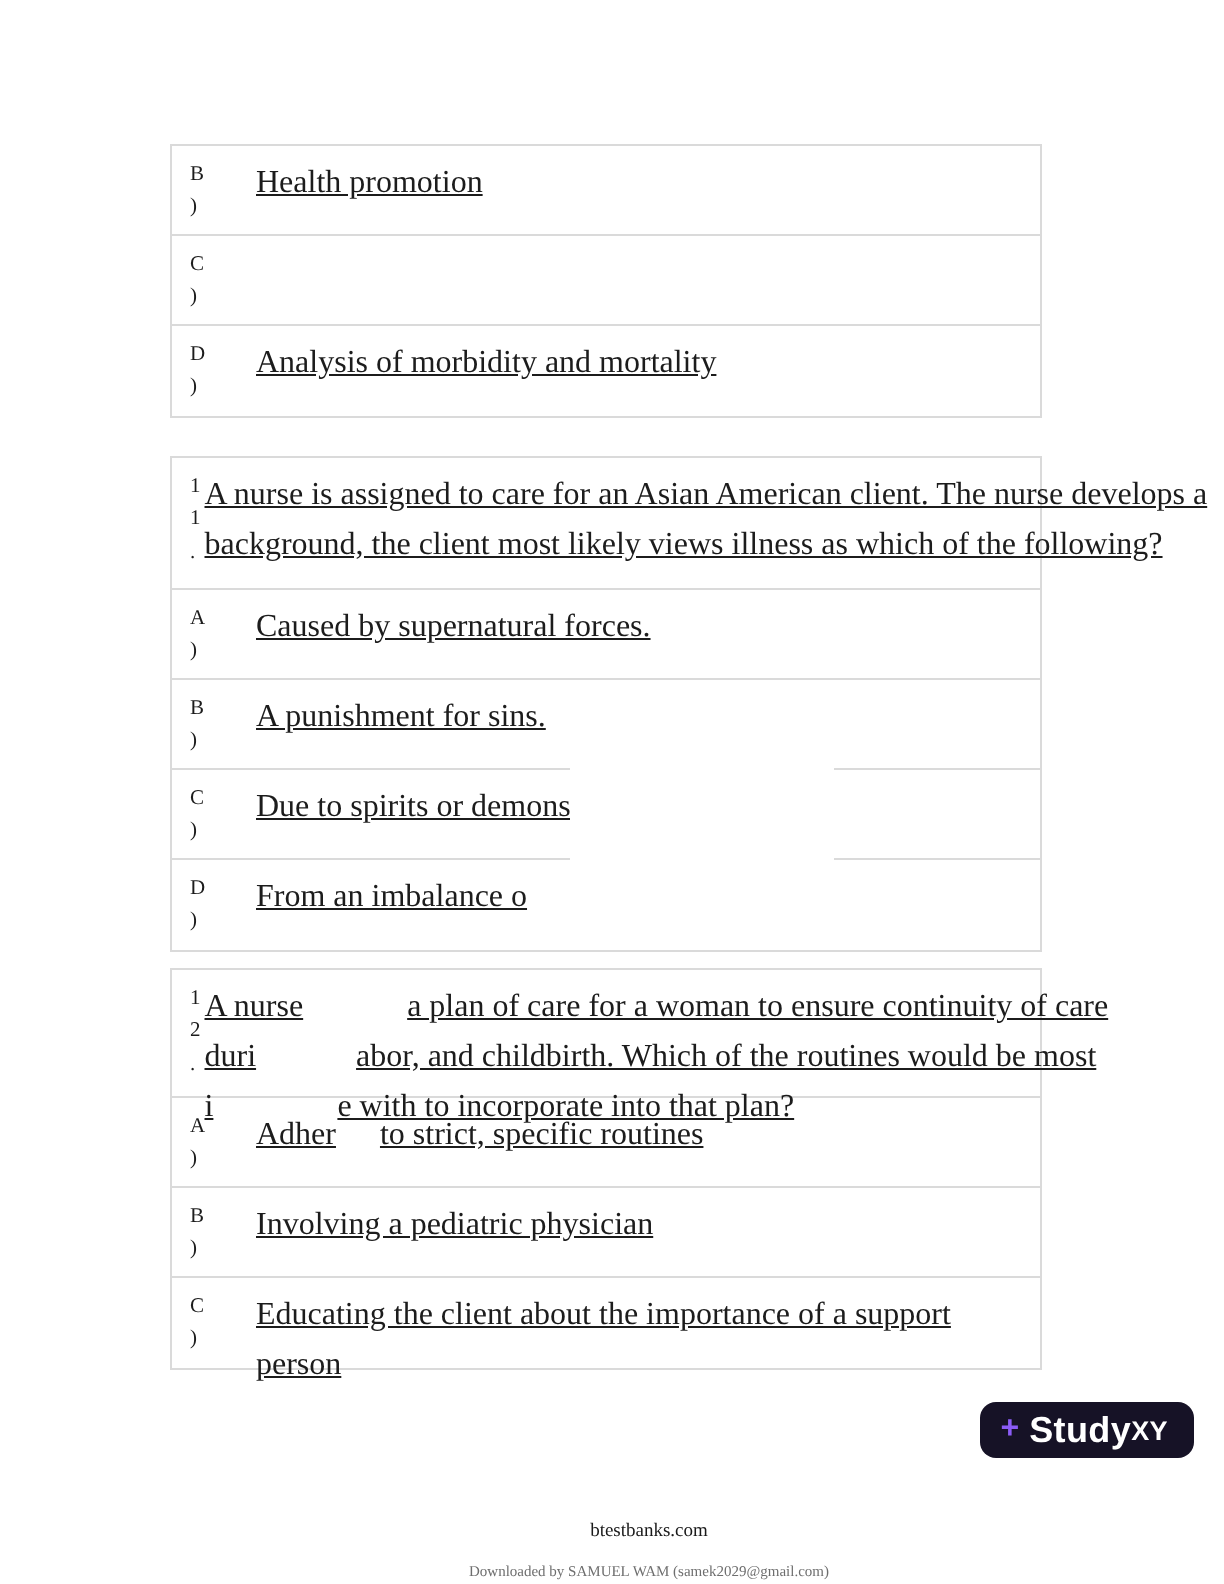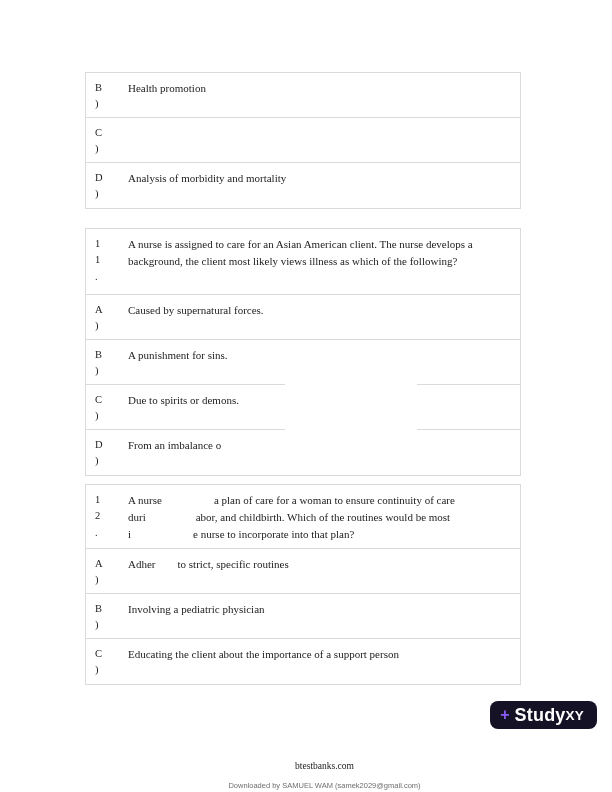--- a/index.html
+++ b/index.html
@@ -8,21 +8,21 @@
   .sheet { position:relative; width:612px; height:792px; background:#fff; overflow:hidden; }
 
   .tbl { position:absolute; left:85px; width:436px; background:#fff; border:1px solid #dadada; }
   .row { display:flex; border-bottom:1px solid #dadada; background:#fff; }
   .row:last-child { border-bottom:none; }
   .opt { height:45px; }
   .qrow-11 { height:66px; }
   .qrow-12 { height:64px; }
 
   .cell-label { width:40px; padding:7px 0 0 9px; font-size:10.5px; line-height:1.55; }
-  .cell-text  { flex:1; padding:7px 6px 0 2px; font-size:11px; line-height:1.55; }
+  .cell-text  { flex:1; padding:7px 6px 0 2px; font-size:16px; line-height:1.55;text-decoration:underline; }
   .cell-text div { white-space:nowrap; }
 
   .gap { display:inline-block; height:1px; }
   .g52 { width:52px; }
   .g50 { width:50px; }
   .g62 { width:62px; }
   .g22 { width:22px; }
 
   .patch { position:absolute; background:#ffffff; }
   .patch-1 { left:285px; top:370px; width:132px; height:62px; }
@@ -30,21 +30,21 @@
   .badge { position:absolute; right:15px; top:701px; height:28px;
            background:#161226; border-radius:8px; display:flex; align-items:center;
            padding:0 13px 0 10px; font-family:"Liberation Sans", sans-serif;
            text-decoration:none; cursor:pointer; }
   .badge .plus { color:#8b5cf6; font-size:16px; font-weight:bold; margin-right:5px; line-height:1; }
   .badge .n1 { color:#ffffff; font-size:18px; font-weight:600; letter-spacing:0.2px; }
   .badge .n2 { color:#ffffff; font-size:13.5px; font-weight:800; letter-spacing:0.2px; }
 
   .footer { position:absolute; left:0; right:0; top:761px; text-align:center;padding-left:37px; }
   .f-site { font-size:9.5px; color:#1a1a1a; font-family:"Liberation Serif", serif; }
-  .f-dl   { font-size:7.5px; color:#6e6e6e; margin-top:10px; font-family:Liberation Sans, sans-serif; }
+  .f-dl   { font-size:7.5px; color:#6e6e6e; margin-top:10px; font-family:Liberation Serif, serif; }
 </style>
 </head>
 <body>
 
 <div class="sheet">
 
   <section class="tbl" style="top:72px">
     <div class="row opt">
       <div class="cell-label">
         <div>B</div>
@@ -112,21 +112,21 @@
   <section class="tbl" style="top:484px">
     <div class="row qrow-12">
       <div class="cell-label">
         <div>1</div>
         <div>2</div>
         <div>.</div>
       </div>
       <div class="cell-text">
         <div><span>A nurse</span><span class="gap g52"></span><span>a plan of care for a woman to ensure continuity of care</span></div>
         <div><span>duri</span><span class="gap g50"></span><span>abor, and childbirth. Which of the routines would be most</span></div>
-        <div><span>i</span><span class="gap g62"></span><span>e nurse to incorporate into that plan?</span></div>
+        <div><span>i</span><span class="gap g62"></span><span>e with to incorporate into that plan?</span></div>
       </div>
     </div>
     <div class="row opt">
       <div class="cell-label">
         <div>A</div>
         <div>)</div>
       </div>
       <div class="cell-text">
           <div><span>Adher</span><span class="gap g22"></span><span>to strict, specific routines</span></div>
         </div>

